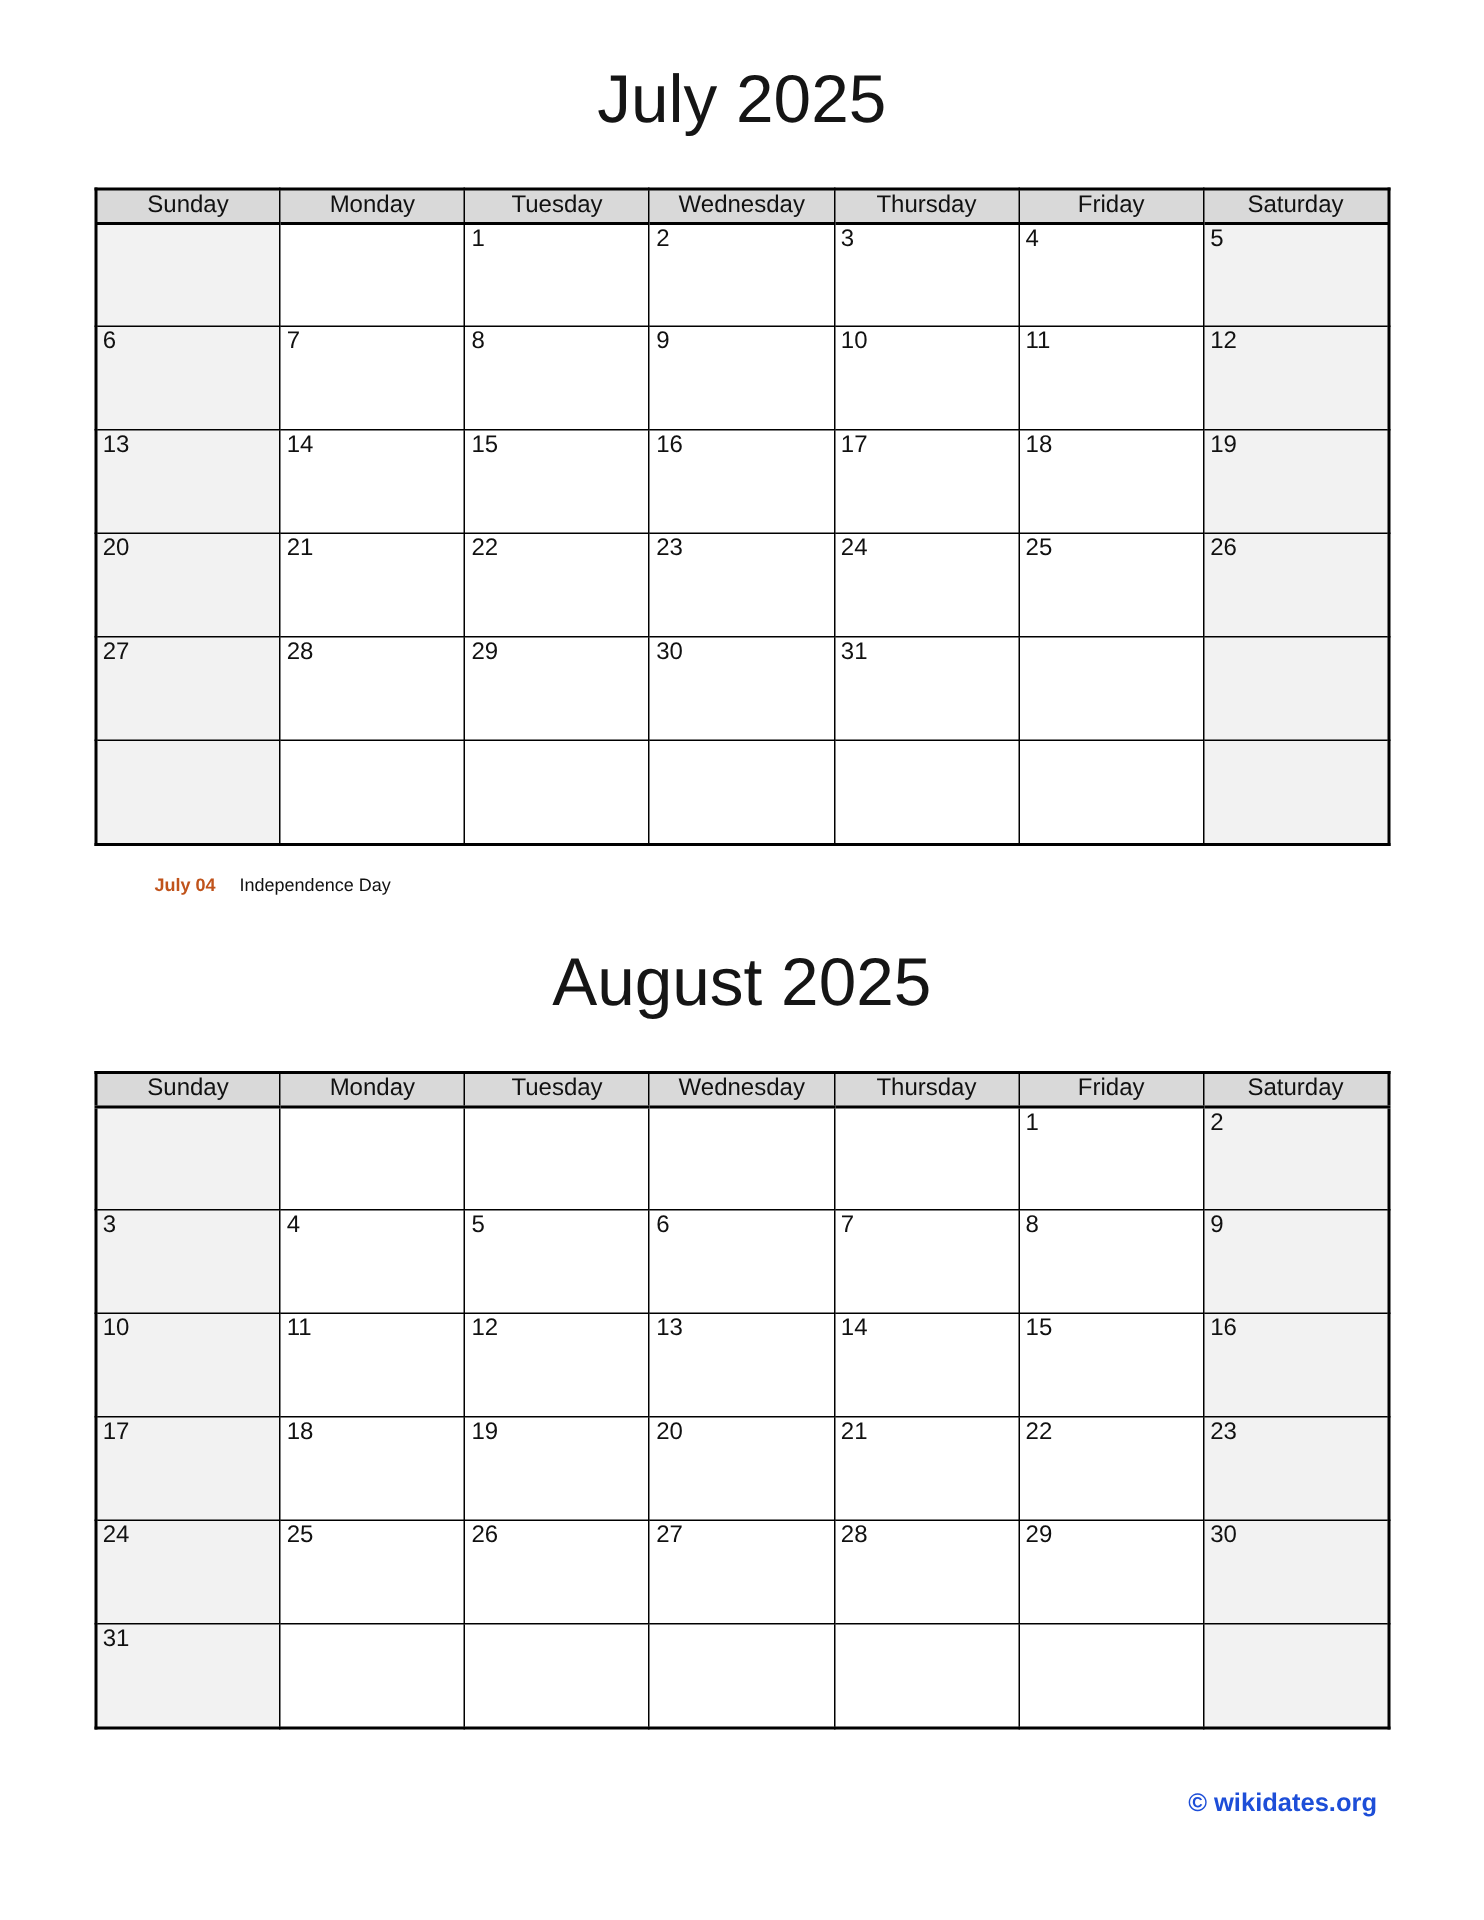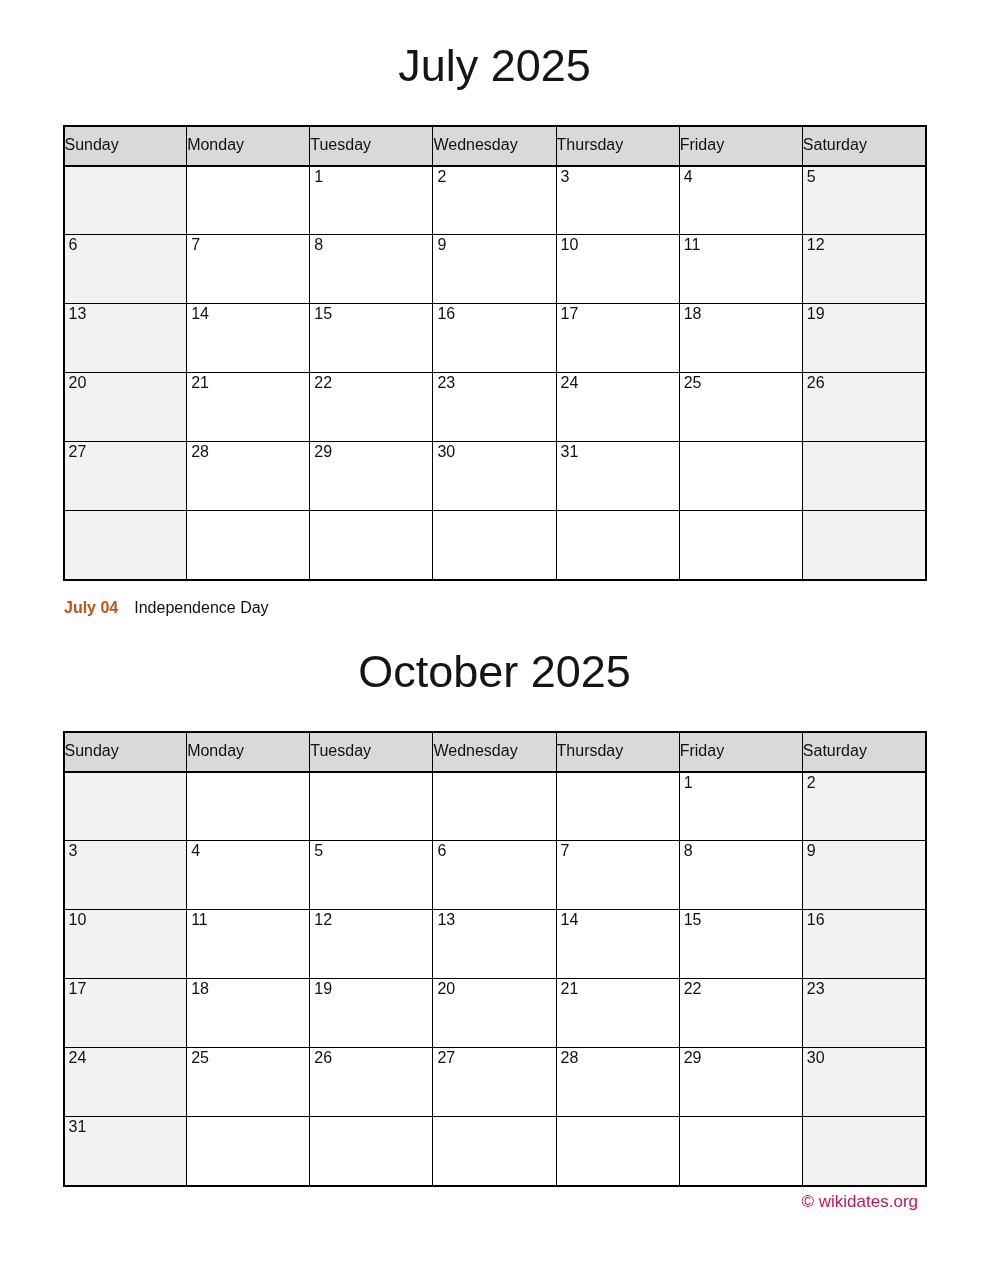--- a/index.html
+++ b/index.html
@@ -27,41 +27,41 @@
     width: 864px;
     margin: 33px auto 0 auto;
     border-collapse: collapse;
     table-layout: fixed;
     border: 2px solid #000000;
   }
   table.calendar th {
     background: #d9d9d9;
     border: 1px solid #000000;
     border-bottom: 2px solid #000000;
-    height: 40px;
+    height: 23px;
     padding: 1px 0 2px 0;
     font-size: 16px;
     font-weight: 400;
-    text-align: left;
+    text-align: center;
     color: #111111;
   }
   table.calendar td {
     border: 1px solid #000000;
     height: 69px;
     vertical-align: top;
     text-align: left;
     padding: 1px 0 0 4px;
     font-size: 16px;
     background: #ffffff;
     color: #111111;
   }
   table.calendar td.weekend { background: #f2f2f2; }
   .note-line {
-    margin: 18px 0 0 64px;
-    font-size: 16px;
+    margin: 18px 0 0 103px;
+    font-size: 12px;
     line-height: 17px;
     color: #111111;
   }
   .note-date {
     color: #c0531b;
     font-weight: 700;
     margin-right: 16px;
   }
   .footer {
     position: absolute;
@@ -146,21 +146,21 @@
           <td></td>
           <td class="weekend"></td>
         </tr>
       </tbody>
     </table>
 
   <div class="note-line">
     <span class="note-date" style="color: rgb(192, 83, 27);">July 04</span><span>Independence Day</span>
   </div>
 
-  <h1 class="month-title title-august">October 2025</h1>
+  <h1 class="month-title title-august">August 2025</h1>
 
   <table class="calendar">
       <thead>
         <tr>
           <th>Sunday</th>
           <th>Monday</th>
           <th>Tuesday</th>
           <th>Wednesday</th>
           <th>Thursday</th>
           <th>Friday</th>
@@ -218,15 +218,15 @@
           <td></td>
           <td></td>
           <td></td>
           <td></td>
           <td></td>
           <td class="weekend"></td>
         </tr>
       </tbody>
     </table>
 
-  <a class="footer" style="color: #be185d;">© wikidates.org</a>
+  <a class="footer" style="color: #1d4ed8; font-weight: bold;">© wikidates.org</a>
 
 </div>
 
 </body></html>

